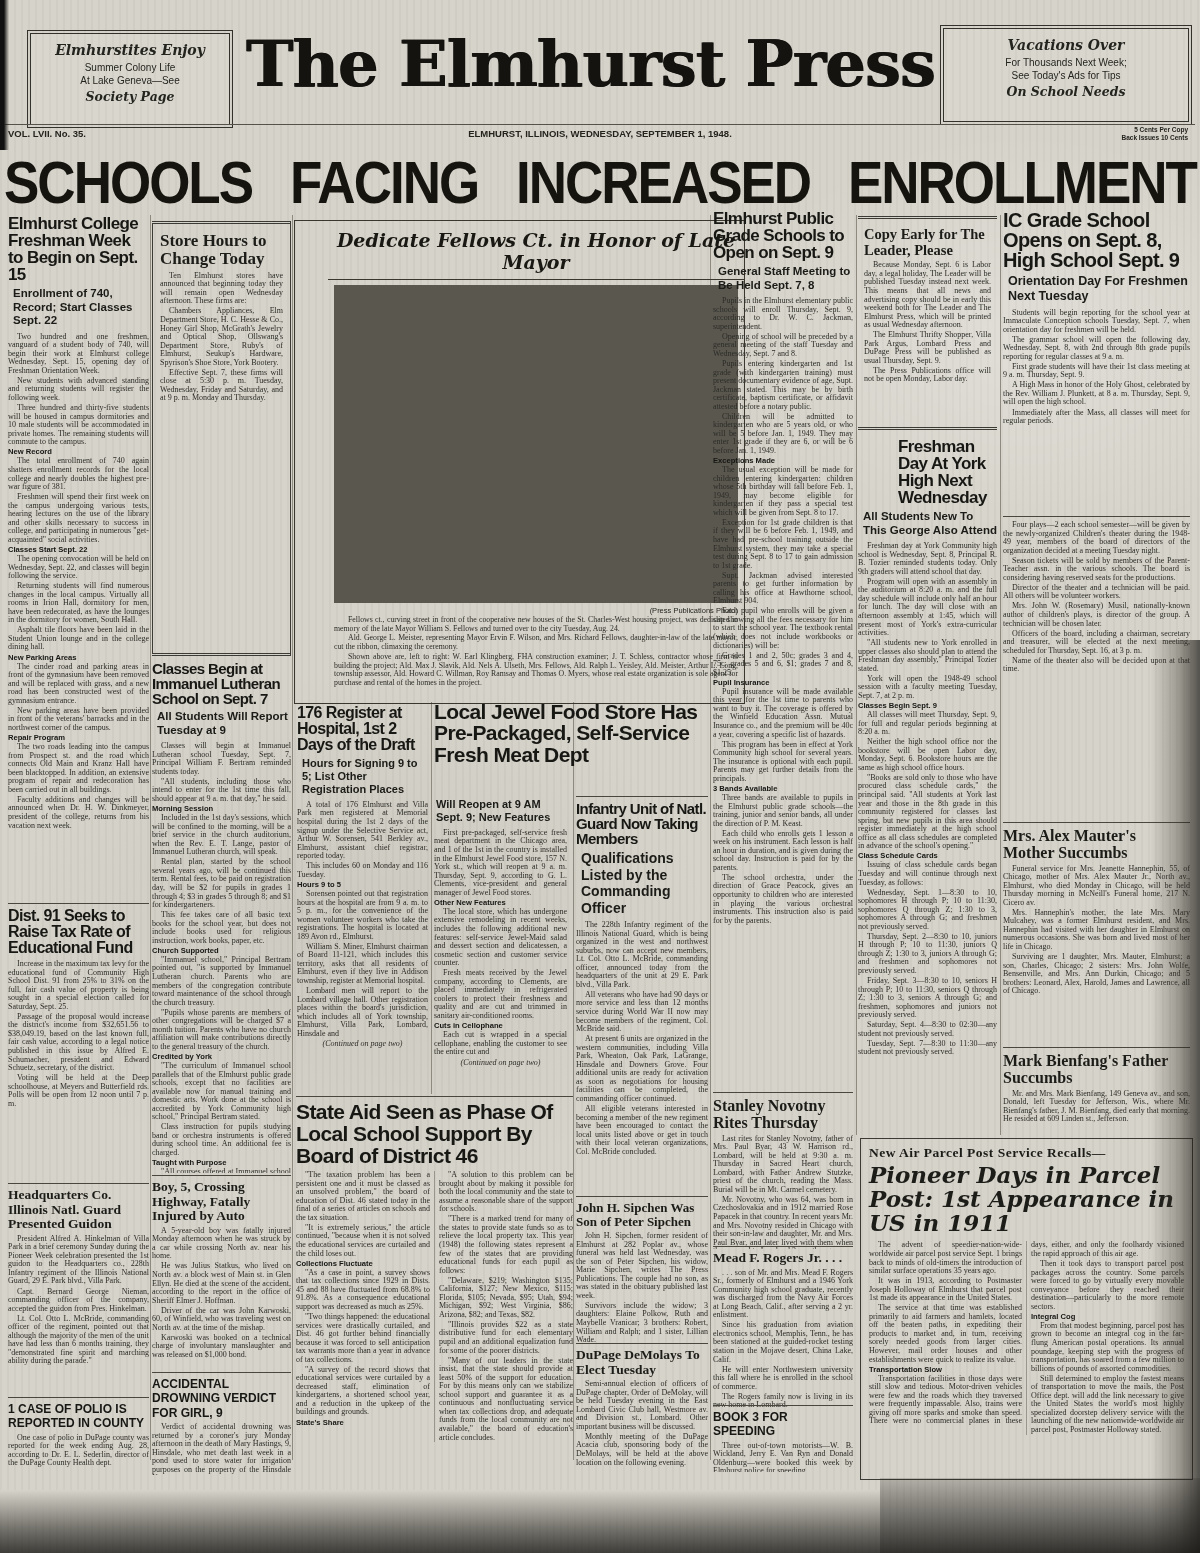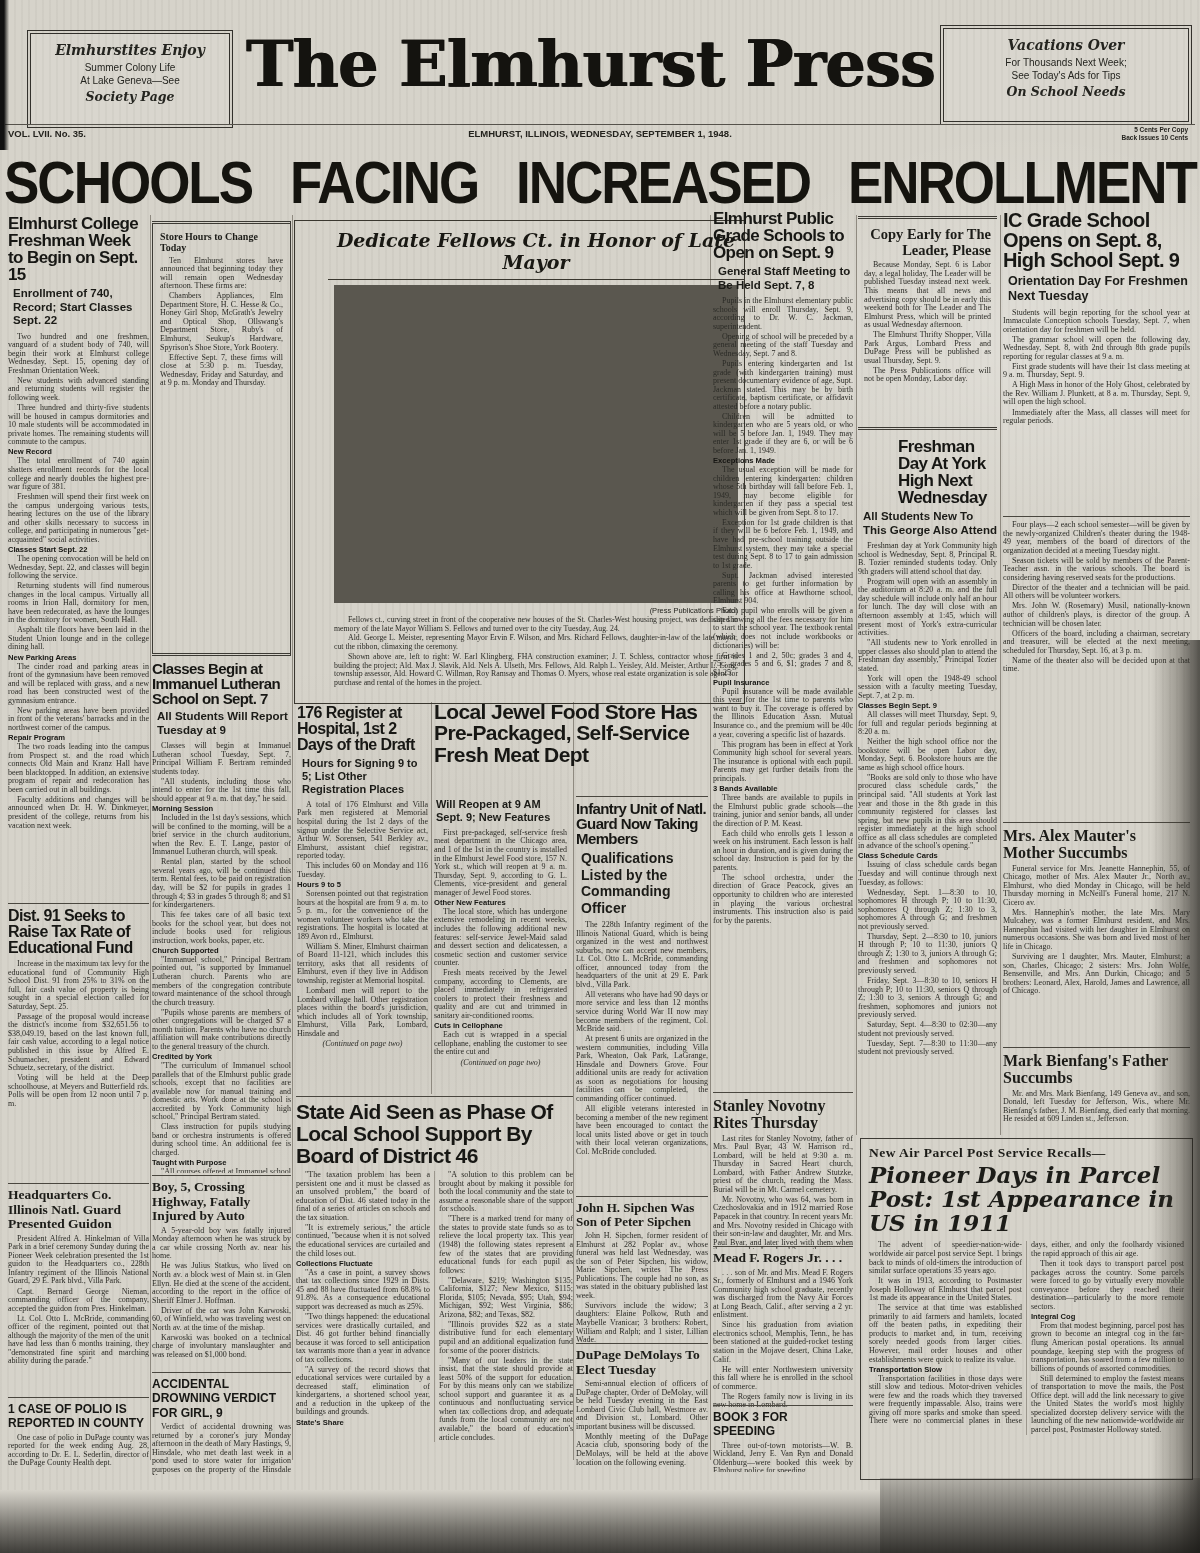--- a/index.html
+++ b/index.html
@@ -149,21 +149,21 @@
   </div>
 
   <div class="art sep" style="left:8px;top:1397px;width:141px;height:76px;">
     <h2 class="caps">1 CASE OF POLIO IS REPORTED IN COUNTY</h2>
     <div class="body">
         <p>One case of polio in DuPage county was reported for the week ending Aug. 28, according to Dr. E. L. Sederlin, director of the DuPage County Health dept.</p>
       </div>
   </div>
 
   <div class="art box dbl-tb" style="left:152px;top:221px;width:139px;height:435px;padding:8px 7px;box-sizing:border-box;">
-    <h2 class="hserif" style="font-size:10px;">Store Hours to Change Today</h2>
+    <h2 class="hserif" style="font-size:17px;">Store Hours to Change Today</h2>
     <div class="body">
         <p>Ten Elmhurst stores have announced that beginning today they will remain open Wednesday afternoon. These firms are:</p>
         <p>Chambers Appliances, Elm Department Store, H. C. Hesse &amp; Co., Honey Girl Shop, McGrath's Jewelry and Optical Shop, Ollswang's Department Store, Ruby's of Elmhurst, Seukup's Hardware, Spyrison's Shoe Store, York Bootery.</p>
         <p>Effective Sept. 7, these firms will close at 5:30 p. m. Tuesday, Wednesday, Friday and Saturday, and at 9 p. m. Monday and Thursday.</p>
       </div>
   </div>
 
   <div class="art" style="left:152px;top:661px;width:139px;height:512px;">
     <h2 class="hs" style="font-size:15px;">Classes Begin at Immanuel Lutheran School on Sept. 7</h2>
     <div class="deck">All Students Will Report Tuesday at 9</div>
@@ -295,21 +295,21 @@
         <p>Opening of school will be preceded by a general meeting of the staff Tuesday and Wednesday, Sept. 7 and 8.</p>
         <p>Pupils entering kindergarten and 1st grade (with kindergarten training) must present documentary evidence of age, Supt. Jackman stated. This may be by birth certificate, baptism certificate, or affidavit attested before a notary public.</p>
         <p>Children will be admitted to kindergarten who are 5 years old, or who will be 5 before Jan. 1, 1949. They may enter 1st grade if they are 6, or will be 6 before Jan. 1, 1949.</p>
         <p class="slug">Exceptions Made</p>
         <p>The usual exception will be made for children entering kindergarten: children whose 5th birthday will fall before Feb. 1, 1949, may become eligible for kindergarten if they pass a special test which will be given from Sept. 8 to 17.</p>
         <p>Exception for 1st grade children is that if they will be 6 before Feb. 1, 1949, and have had pre-school training outside the Elmhurst system, they may take a special test during Sept. 8 to 17 to gain admission to 1st grade.</p>
         <p>Supt. Jackman advised interested parents to get further information by calling his office at Hawthorne school, Elmhurst 904.</p>
         <p>Each pupil who enrolls will be given a slip showing all the fees necessary for him to start the school year. The textbook rental (which does not include workbooks or dictionaries) will be:</p>
         <p>Grades 1 and 2, 50c; grades 3 and 4, 75c; grades 5 and 6, $1; grades 7 and 8, $1.25.</p>
         <p class="slug">Pupil Insurance</p>
-        <p>Pupil insurance will be made available this year for the 1st time to parents who want to buy it. The coverage is offered by the Illinois Education Assn. Mutual Insurance co., and the premium will be 40c a year, covering a specific list of hazards.</p>
+        <p>Pupil insurance will be made available this year for the 1st time to parents who want to buy it. The coverage is offered by the Winfield Education Assn. Mutual Insurance co., and the premium will be 40c a year, covering a specific list of hazards.</p>
         <p>This program has been in effect at York Community high school for several years. The insurance is optional with each pupil. Parents may get further details from the principals.</p>
         <p class="slug">3 Bands Available</p>
         <p>Three bands are available to pupils in the Elmhurst public grade schools—the training, junior and senior bands, all under the direction of P. M. Keast.</p>
         <p>Each child who enrolls gets 1 lesson a week on his instrument. Each lesson is half an hour in duration, and is given during the school day. Instruction is paid for by the parents.</p>
         <p>The school orchestra, under the direction of Grace Peacock, gives an opportunity to children who are interested in playing the various orchestral instruments. This instruction also is paid for by the parents.</p>
       </div>
   </div>
   <div class="art sep" style="left:713px;top:1092px;width:140px;height:152px;">
     <h2 class="hserif" style="font-size:16px;">Stanley Novotny Rites Thursday</h2>
     <div class="body">
@@ -327,21 +327,21 @@
       </div>
   </div>
   <div class="art sep" style="left:713px;top:1405px;width:140px;height:62px;">
     <h2 class="caps">BOOK 3 FOR SPEEDING</h2>
     <div class="body">
         <p>Three out-of-town motorists—W. B. Wickland, Jerry E. Van Ryn and Donald Oldenburg—were booked this week by Elmhurst police for speeding.</p>
       </div>
   </div>
 
   <div class="art dbl-tb" style="left:858px;top:216px;width:139px;height:214px;padding:8px 6px 0;box-sizing:border-box;">
-    <h2 class="hserif" style="font-size:14.5px;text-align:right;">Copy Early for The Leader, Please</h2>
+    <h2 class="hserif" style="font-size:14.5px;">Copy Early for The Leader, Please</h2>
     <div class="body">
         <p>Because Monday, Sept. 6 is Labor day, a legal holiday, The Leader will be published Tuesday instead next week. This means that all news and advertising copy should be in early this weekend both for The Leader and The Elmhurst Press, which will be printed as usual Wednesday afternoon.</p>
         <p>The Elmhurst Thrifty Shopper, Villa Park Argus, Lombard Press and DuPage Press will be published as usual Thursday, Sept. 9.</p>
         <p>The Press Publications office will not be open Monday, Labor day.</p>
       </div>
   </div>
   <div class="art" style="left:858px;top:438px;width:139px;height:697px;">
     <h2 class="hs" style="font-size:17px;padding-left:40px;">Freshman Day At York High Next Wednesday</h2>
     <div class="deck">All Students New To This George Also Attend</div>
     <div class="body">

